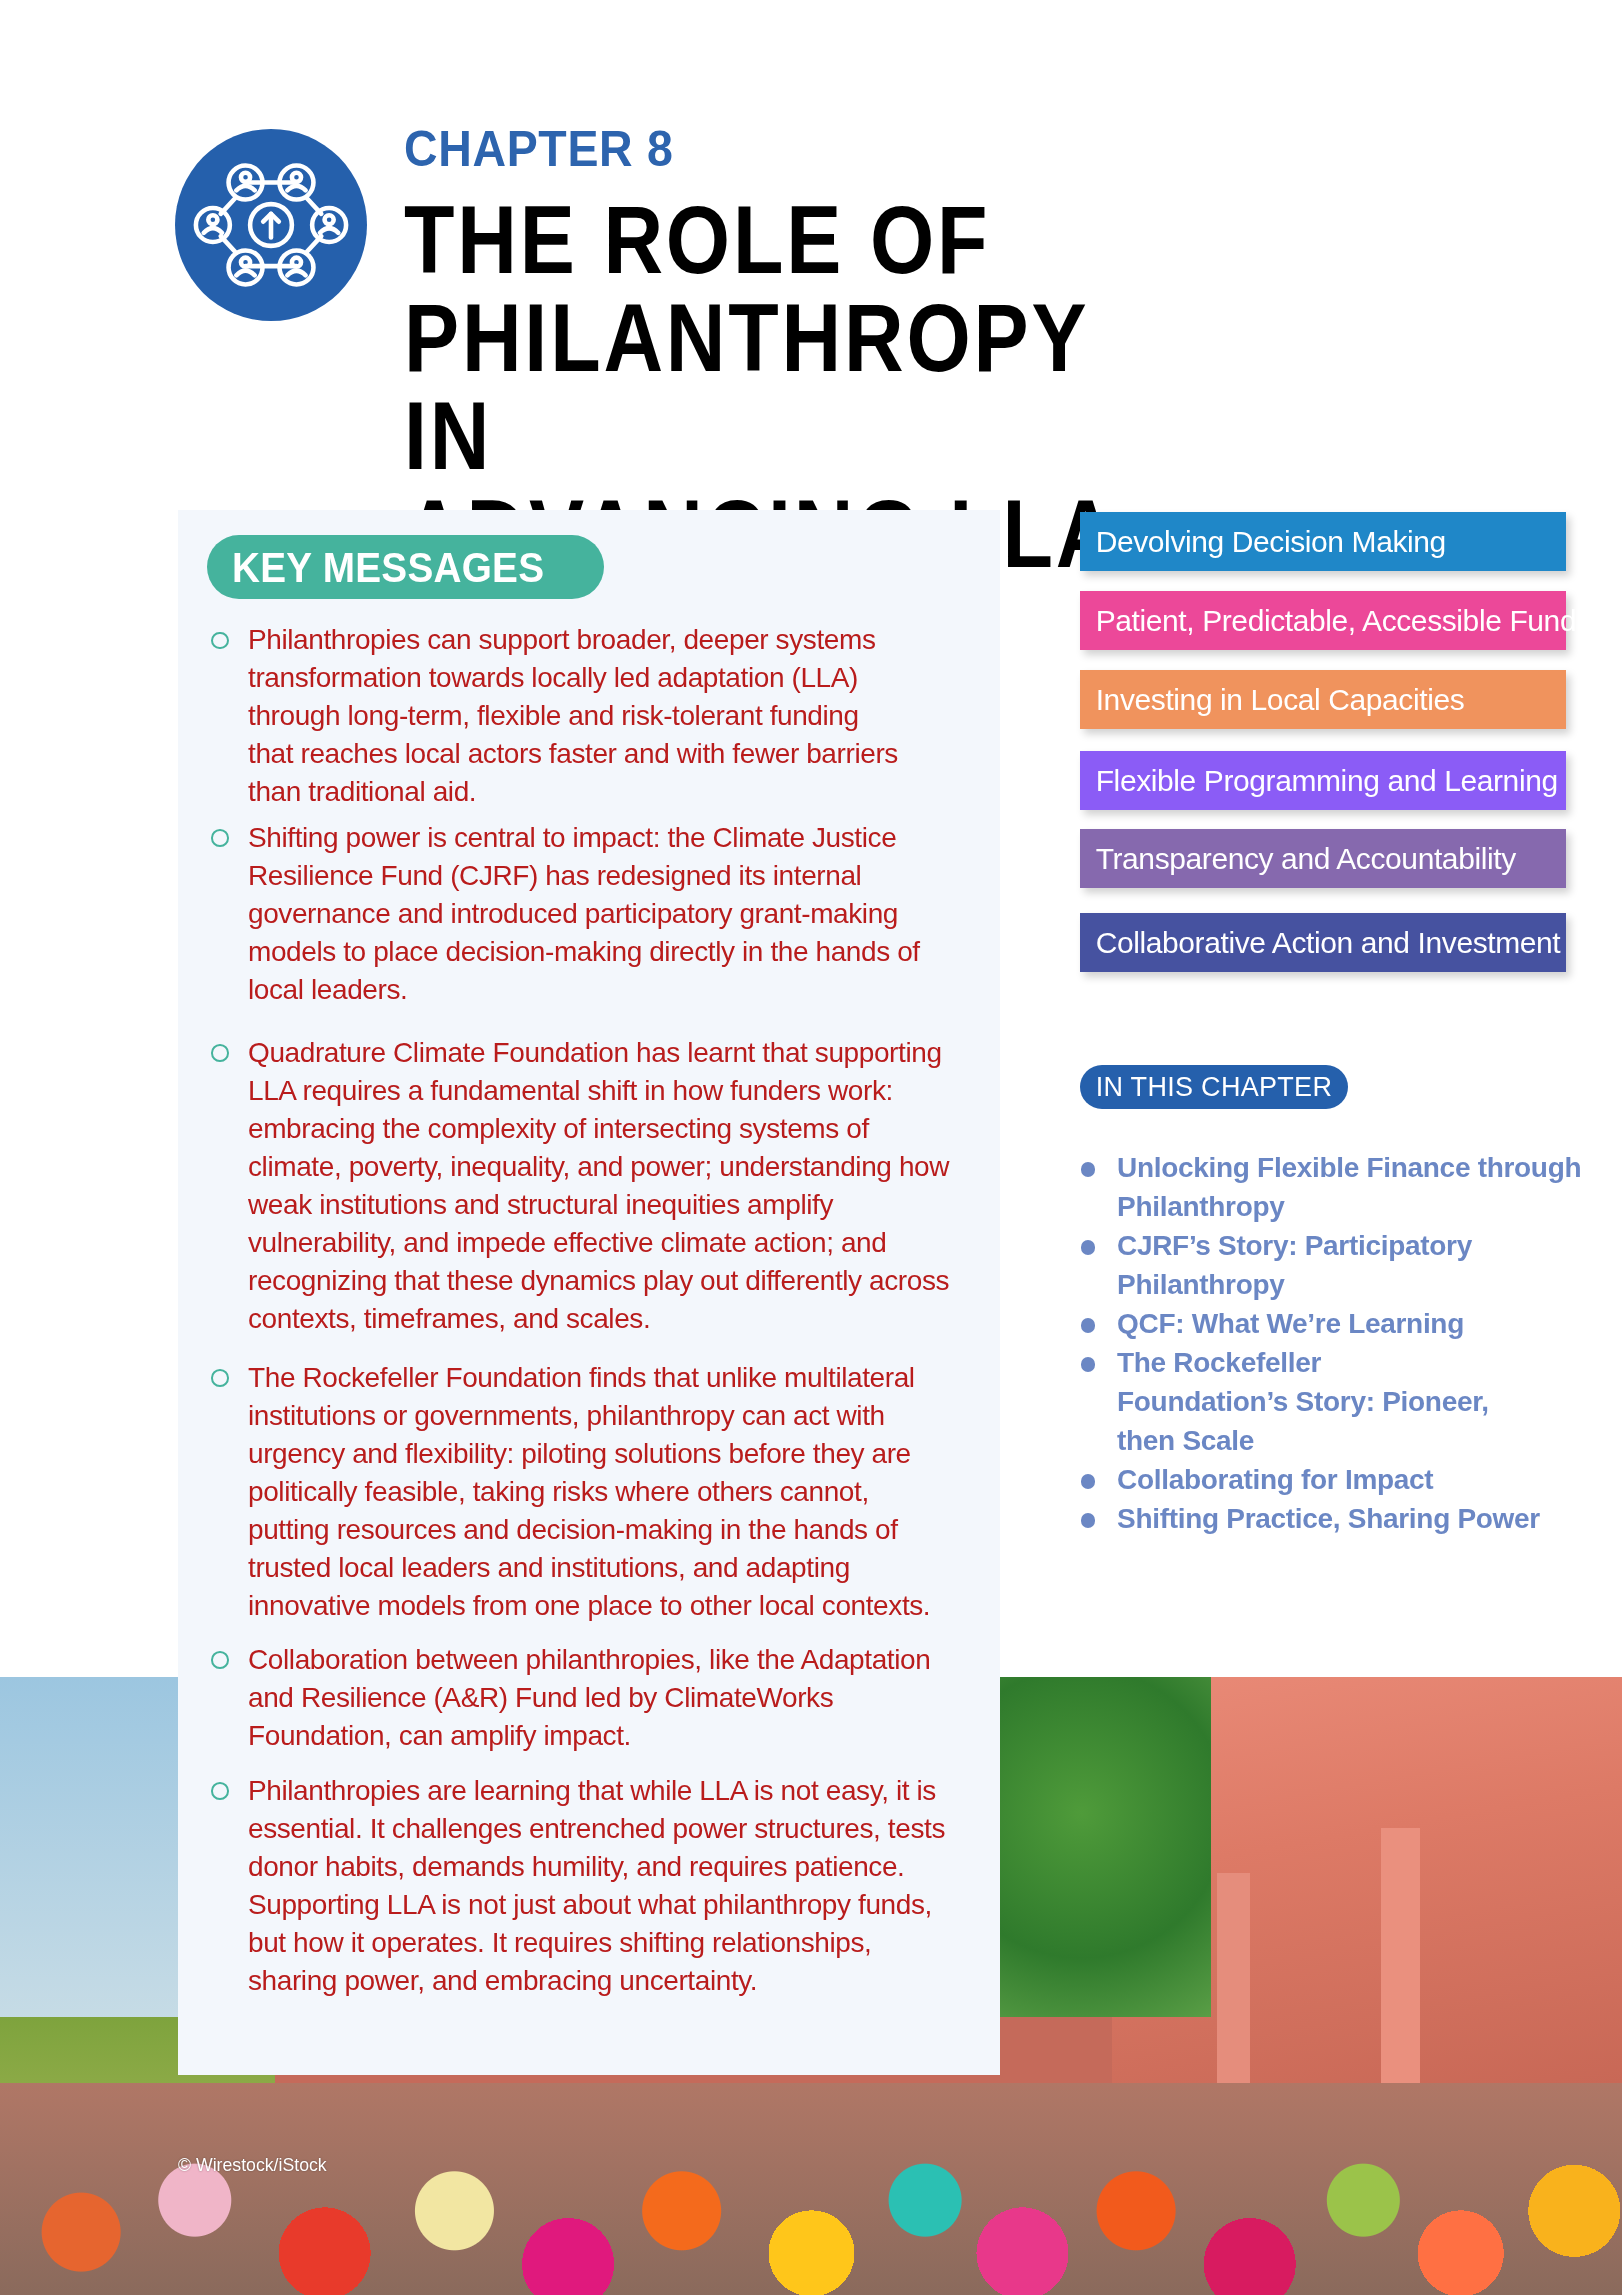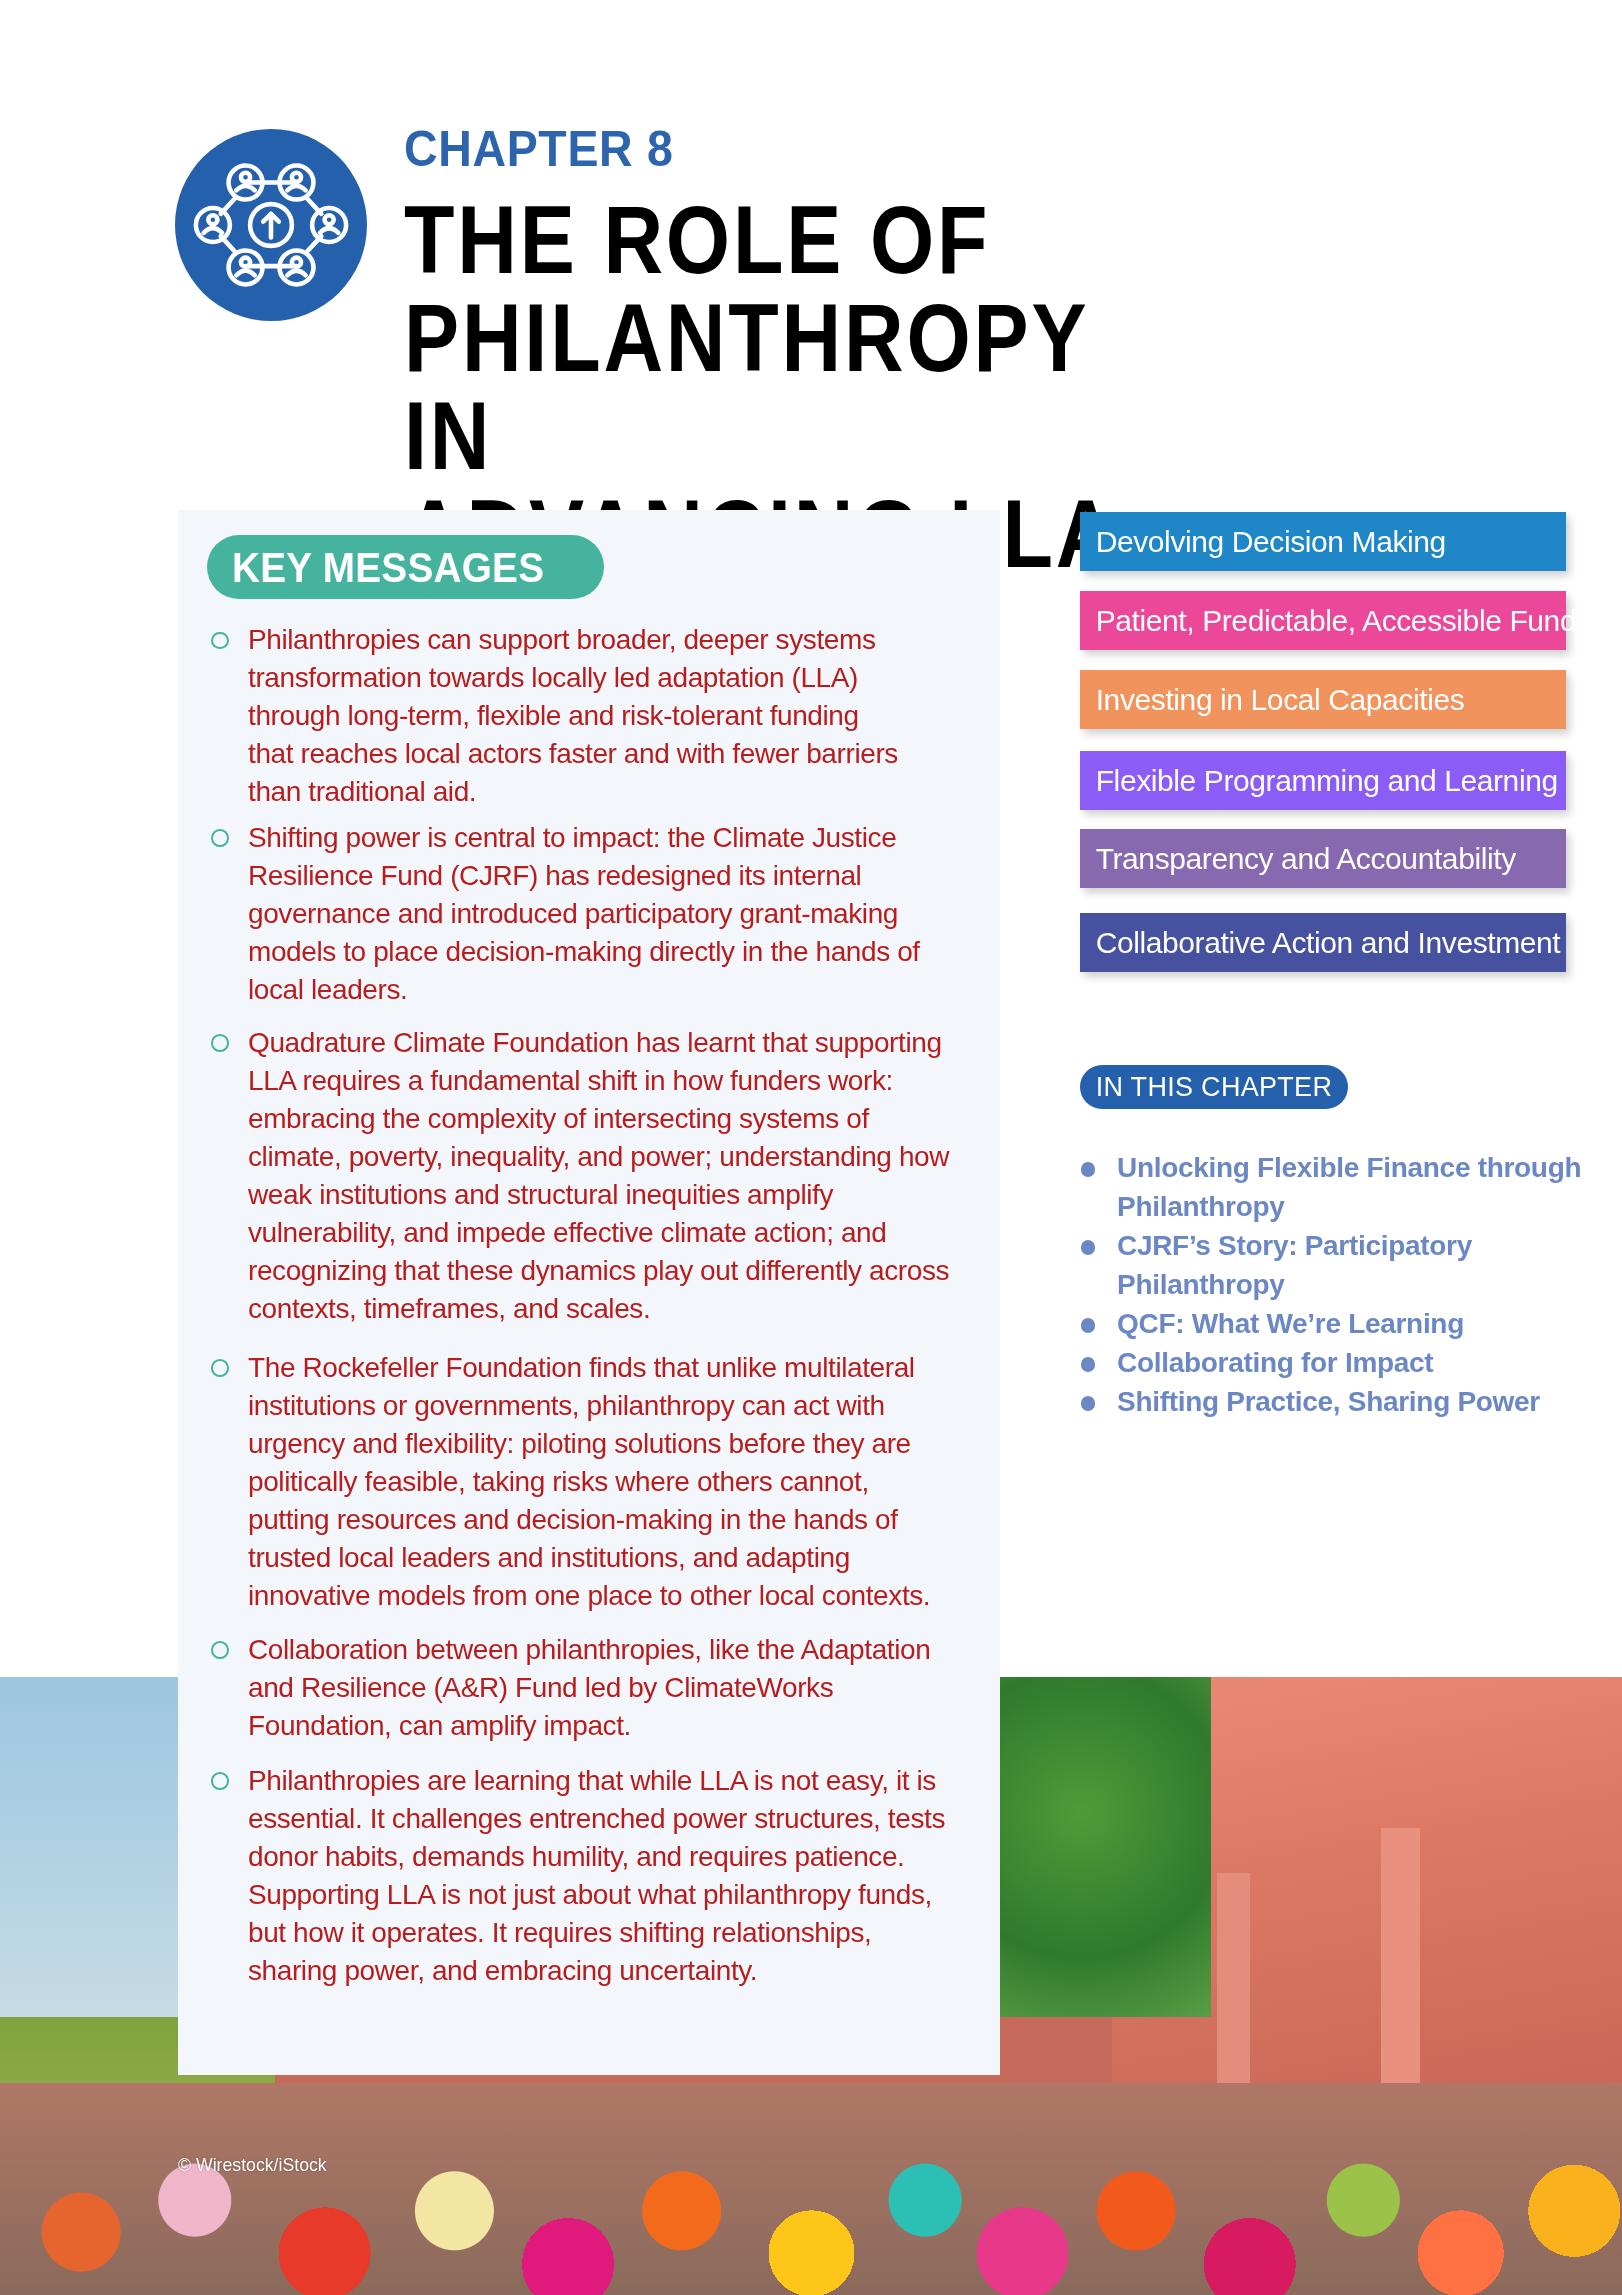--- a/index.html
+++ b/index.html
@@ -125,21 +125,21 @@
   <div class="key-badge"><span>KEY MESSAGES</span></div>
   <ul class="key-list">
     <li class="key-item" style="width:700px;">
       <span class="bullet"></span>
       <span class="txt">Philanthropies can support broader, deeper systems transformation towards locally led adaptation (LLA) through long-term, flexible and risk-tolerant funding that reaches local actors faster and with fewer barriers than traditional aid.</span>
     </li>
     <li class="key-item" style="margin-top:7.9px; width:746px;">
       <span class="bullet"></span>
       <span class="txt">Shifting power is central to impact: the Climate Justice Resilience Fund (CJRF) has redesigned its internal governance and introduced participatory grant-making models to place decision-making directly in the hands of local leaders.</span>
     </li>
-    <li class="key-item" style="margin-top:15px; width:746px;">
+    <li class="key-item" style="margin-top:25px; width:746px;">
       <span class="bullet"></span>
       <span class="txt">Quadrature Climate Foundation has learnt that supporting LLA requires a fundamental shift in how funders work: embracing the complexity of intersecting systems of climate, poverty, inequality, and power; understanding how weak institutions and structural inequities amplify vulnerability, and impede effective climate action; and recognizing that these dynamics play out differently across contexts, timeframes, and scales.</span>
     </li>
     <li class="key-item" style="margin-top:21px; width:746px;">
       <span class="bullet"></span>
       <span class="txt">The Rockefeller Foundation finds that unlike multilateral institutions or governments, philanthropy can act with urgency and flexibility: piloting solutions before they are politically feasible, taking risks where others cannot, putting resources and decision-making in the hands of trusted local leaders and institutions, and adapting innovative models from one place to other local contexts.</span>
     </li>
     <li class="key-item" style="margin-top:15.7px; width:753px;">
       <span class="bullet"></span>
       <span class="txt">Collaboration between philanthropies, like the Adaptation and Resilience (A&amp;R) Fund led by ClimateWorks Foundation, can amplify impact.</span>
@@ -158,16 +158,17 @@
   <div class="principle" style="top: 239px; background: #8b5cf6;">Flexible Programming and Learning</div>
   <div class="principle" style="top: 317px; background: rgb(134, 105, 174);">Transparency and Accountability</div>
   <div class="principle" style="top: 401px; background: rgb(70, 82, 160);">Collaborative Action and Investment</div>
 </div>
 
 <div class="toc-badge">IN THIS CHAPTER</div>
 <ul class="toc-list">
   <li class="toc-item"><span class="dot"></span><span>Unlocking Flexible Finance through Philanthropy</span></li>
   <li class="toc-item"><span class="dot"></span><span>CJRF’s Story: Participatory Philanthropy</span></li>
   <li class="toc-item"><span class="dot"></span><span>QCF: What We’re Learning</span></li>
+  <li class="toc-item" style="width:419px;"><span class="dot"></span><span>The Rockefeller Foundation’s Story: Pioneer, then Scale</span></li>
   <li class="toc-item"><span class="dot"></span><span>Collaborating for Impact</span></li>
   <li class="toc-item"><span class="dot"></span><span>Shifting Practice, Sharing Power</span></li>
 </ul>
 
 
 </body></html>

